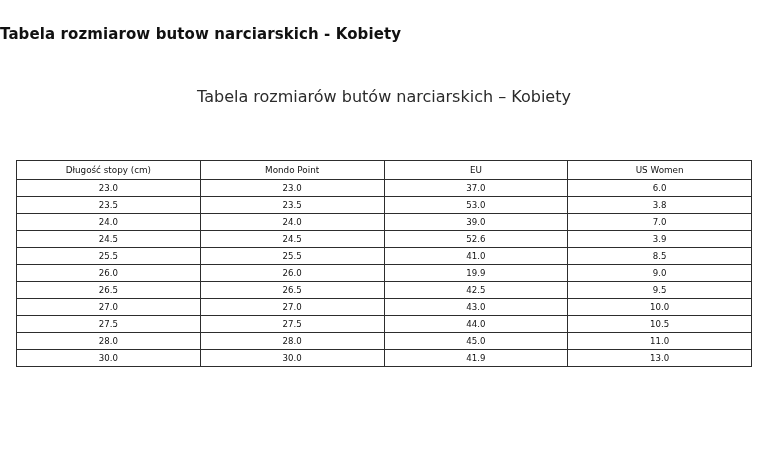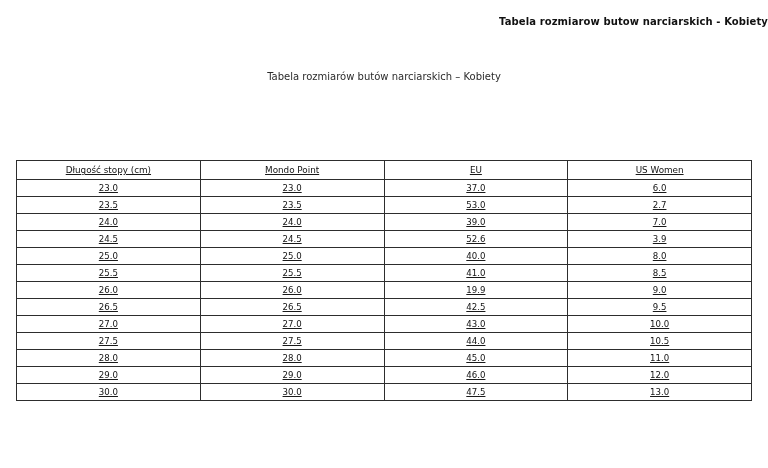--- a/index.html
+++ b/index.html
@@ -14,47 +14,46 @@
     color: #1a1a1a;
     overflow: hidden;
   }
   .page {
     position: relative;
     width: 768px;
     height: 468px;
     box-sizing: border-box;
   }
   .main-title {
-    text-align: right;
-    font-size: 10px;
+    text-align: left;
+    font-size: 15px;
     font-weight: bold;
     color: #111111;
     margin: 0;
-    padding-top: 16px;
+    padding-top: 25px;
     letter-spacing: 0.1px;
   }
   .sub-title {
     text-align: center;
-    font-size: 10px;
+    font-size: 16px;
     font-weight: normal;
     color: #2b2b2b;
     margin: 0;
     padding-top: 44px;
   }
   .table-wrap {
     position: absolute;
     left: 16px;
     top: 160px;
     width: 736px;
   }
   table.size-table {
     border-collapse: collapse;
     width: 736px;
     table-layout: fixed;
-    text-decoration: underline;
   }
   table.size-table th,
   table.size-table td {
     border: 1px solid #2d2d2d;
     text-align: center;
     font-size: 8.6px;
     color: #111111;
     height: 16px;
     line-height: 16px;
     padding: 0;
@@ -99,39 +98,33 @@
         <tr>
           <td>23.0</td>
           <td>23.0</td>
           <td>37.0</td>
           <td>6.0</td>
         </tr>
         <tr>
           <td>23.5</td>
           <td>23.5</td>
           <td>53.0</td>
-          <td>2.7</td>
+          <td>3.8</td>
         </tr>
         <tr>
           <td>24.0</td>
           <td>24.0</td>
           <td>39.0</td>
           <td>7.0</td>
         </tr>
         <tr>
           <td>24.5</td>
           <td>24.5</td>
           <td>52.6</td>
           <td>3.9</td>
-        </tr>
-        <tr>
-          <td>25.0</td>
-          <td>25.0</td>
-          <td>40.0</td>
-          <td>8.0</td>
         </tr>
         <tr>
           <td>25.5</td>
           <td>25.5</td>
           <td>41.0</td>
           <td>8.5</td>
         </tr>
         <tr>
           <td>26.0</td>
           <td>26.0</td>
@@ -156,29 +149,23 @@
           <td>44.0</td>
           <td>10.5</td>
         </tr>
         <tr>
           <td>28.0</td>
           <td>28.0</td>
           <td>45.0</td>
           <td>11.0</td>
         </tr>
         <tr>
-          <td>29.0</td>
-          <td>29.0</td>
-          <td>46.0</td>
-          <td>12.0</td>
-        </tr>
-        <tr>
           <td>30.0</td>
           <td>30.0</td>
-          <td>47.5</td>
+          <td>41.9</td>
           <td>13.0</td>
         </tr>
 
       </tbody>
     </table>
   </div>
 
 </div>
 
 </body></html>

